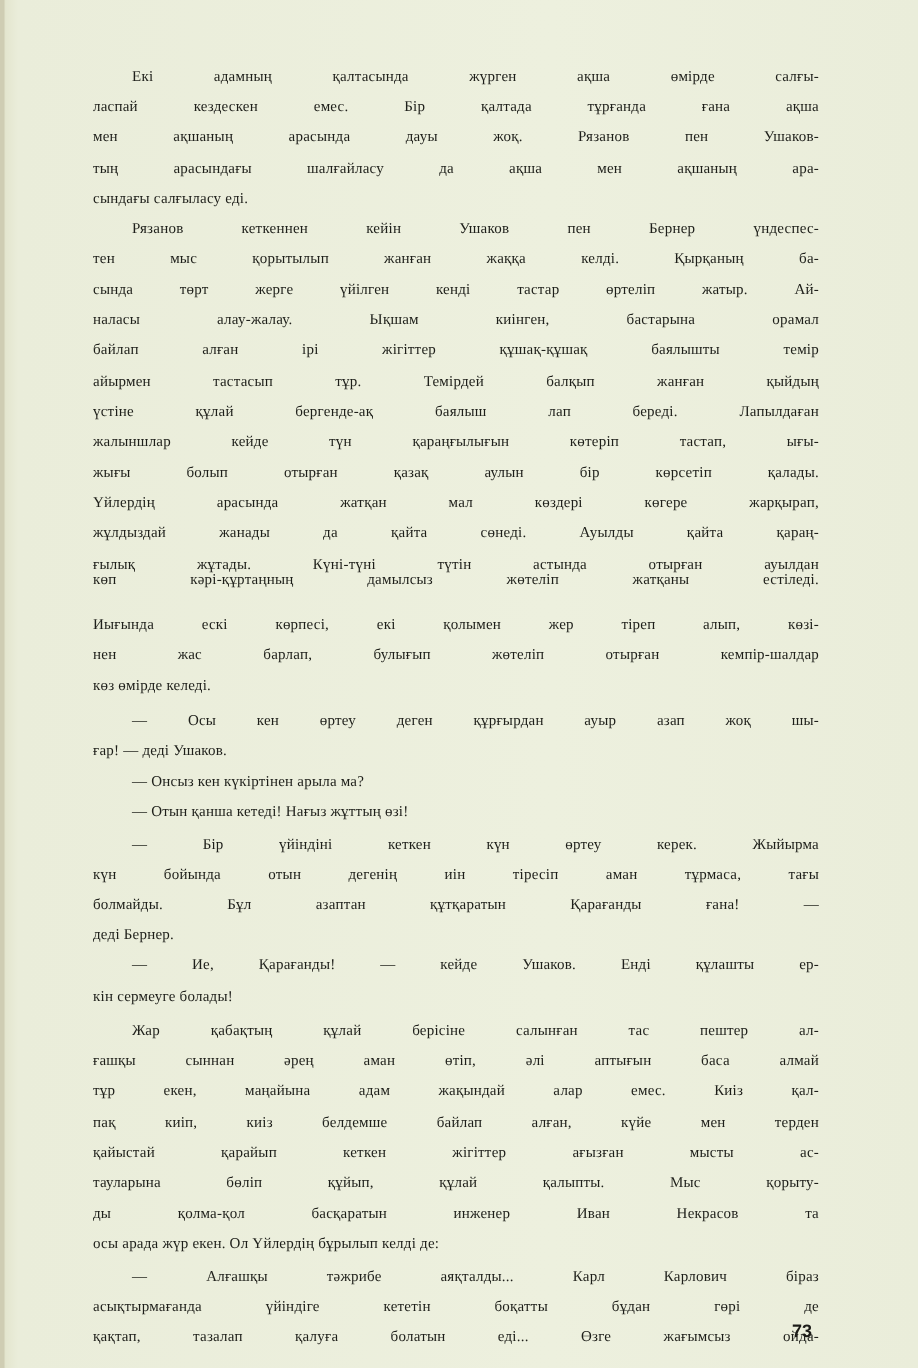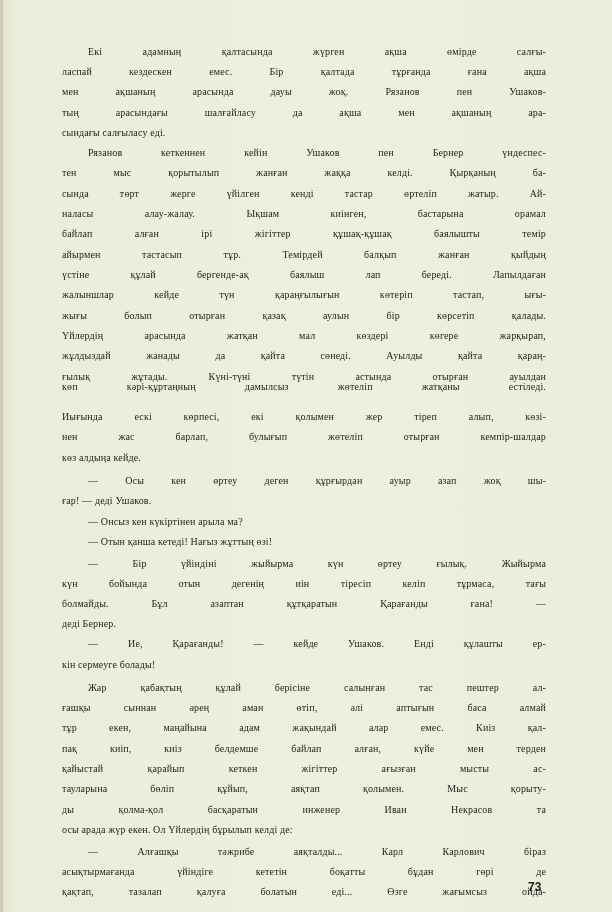--- a/index.html
+++ b/index.html
@@ -87,55 +87,55 @@
       <div class="line" style="top:245px">айырмен тастасып тұр. Темірдей балқып жанған қыйдың</div>
       <div class="line" style="top:265px">үстіне құлай бергенде-ақ баялыш лап береді. Лапылдаған</div>
       <div class="line" style="top:285px">жалыншлар кейде түн қараңғылығын көтеріп тастап, ығы-</div>
       <div class="line" style="top:306px">жығы болып отырған қазақ аулын бір көрсетіп қалады.</div>
       <div class="line" style="top:326px">Үйлердің арасында жатқан мал көздері көгере жарқырап,</div>
       <div class="line" style="top:346px">жұлдыздай жанады да қайта сөнеді. Ауылды қайта қараң-</div>
       <div class="line" style="top:367px">ғылық жұтады. Күні-түні түтін астында отырған ауылдан</div>
       <div class="line" style="top:377px">көп кәрі-құртаңның дамылсыз жөтеліп жатқаны естіледі.</div>
       <div class="line" style="top:407px">Иығында ескі көрпесі, екі қолымен жер тіреп алып, көзі-</div>
       <div class="line" style="top:427px">нен жас барлап, булығып жөтеліп отырған кемпір-шалдар</div>
-      <div class="line last" style="top:448px">көз алдыңа кейде.</div>
+      <div class="line last" style="top:448px">көз өмірде келеді.</div>
     </div>
 
     <div>
       <div class="line indent" style="top:471px">— Осы кен өртеу деген құрғырдан ауыр азап жоқ шы-</div>
       <div class="line last" style="top:491px">ғар! — деді Ушаков.</div>
     </div>
 
     <div>
       <div class="line indent last" style="top:512px">— Онсыз кен күкіртінен арыла ма?</div>
     </div>
 
     <div>
       <div class="line indent last" style="top:532px">— Отын қанша кетеді! Нағыз жұттың өзі!</div>
     </div>
 
     <div>
-      <div class="line indent" style="top:554px">— Бір үйіндіні жыйырма күн өртеу ғылық. Жыйырма</div>
-      <div class="line" style="top:574px">күн бойында отын дегенің иін тіресіп келіп тұрмаса, тағы</div>
+      <div class="line indent" style="top:554px">— Бір үйіндіні кеткен күн өртеу керек. Жыйырма</div>
+      <div class="line" style="top:574px">күн бойында отын дегенің иін тіресіп аман тұрмаса, тағы</div>
       <div class="line" style="top:594px">болмайды. Бұл азаптан құтқаратын Қарағанды ғана! —</div>
       <div class="line last" style="top:614px">деді Бернер.</div>
     </div>
 
     <div>
       <div class="line indent" style="top:634px">— Ие, Қарағанды! — кейде Ушаков. Енді құлашты ер-</div>
       <div class="line last" style="top:655px">кін сермеуге болады!</div>
     </div>
 
     <div>
       <div class="line indent" style="top:678px">Жар қабақтың құлай берісіне салынған тас пештер ал-</div>
       <div class="line" style="top:698px">ғашқы сыннан әрең аман өтіп, әлі аптығын баса алмай</div>
       <div class="line" style="top:718px">тұр екен, маңайына адам жақындай алар емес. Киіз қал-</div>
       <div class="line" style="top:739px">пақ киіп, киіз белдемше байлап алған, күйе мен терден</div>
       <div class="line" style="top:759px">қайыстай қарайып кеткен жігіттер ағызған мысты ас-</div>
-      <div class="line" style="top:779px">тауларына бөліп құйып, аяқтап қолымен. Мыс қорыту-</div>
+      <div class="line" style="top:779px">тауларына бөліп құйып, құлай қалыпты. Мыс қорыту-</div>
       <div class="line" style="top:800px">ды қолма-қол басқаратын инженер Иван Некрасов та</div>
       <div class="line last" style="top:820px">осы арада жүр екен. Ол Үйлердің бұрылып келді де:</div>
     </div>
 
     <div>
       <div class="line indent" style="top:842px">— Алғашқы тәжрибе аяқталды... Карл Карлович біраз</div>
       <div class="line" style="top:862px">асықтырмағанда үйіндіге кететін боқатты бұдан гөрі де</div>
       <div class="line" style="top:882px">қақтап, тазалап қалуға болатын еді... Өзге жағымсыз ойда-</div>
     </div>
   </div>

